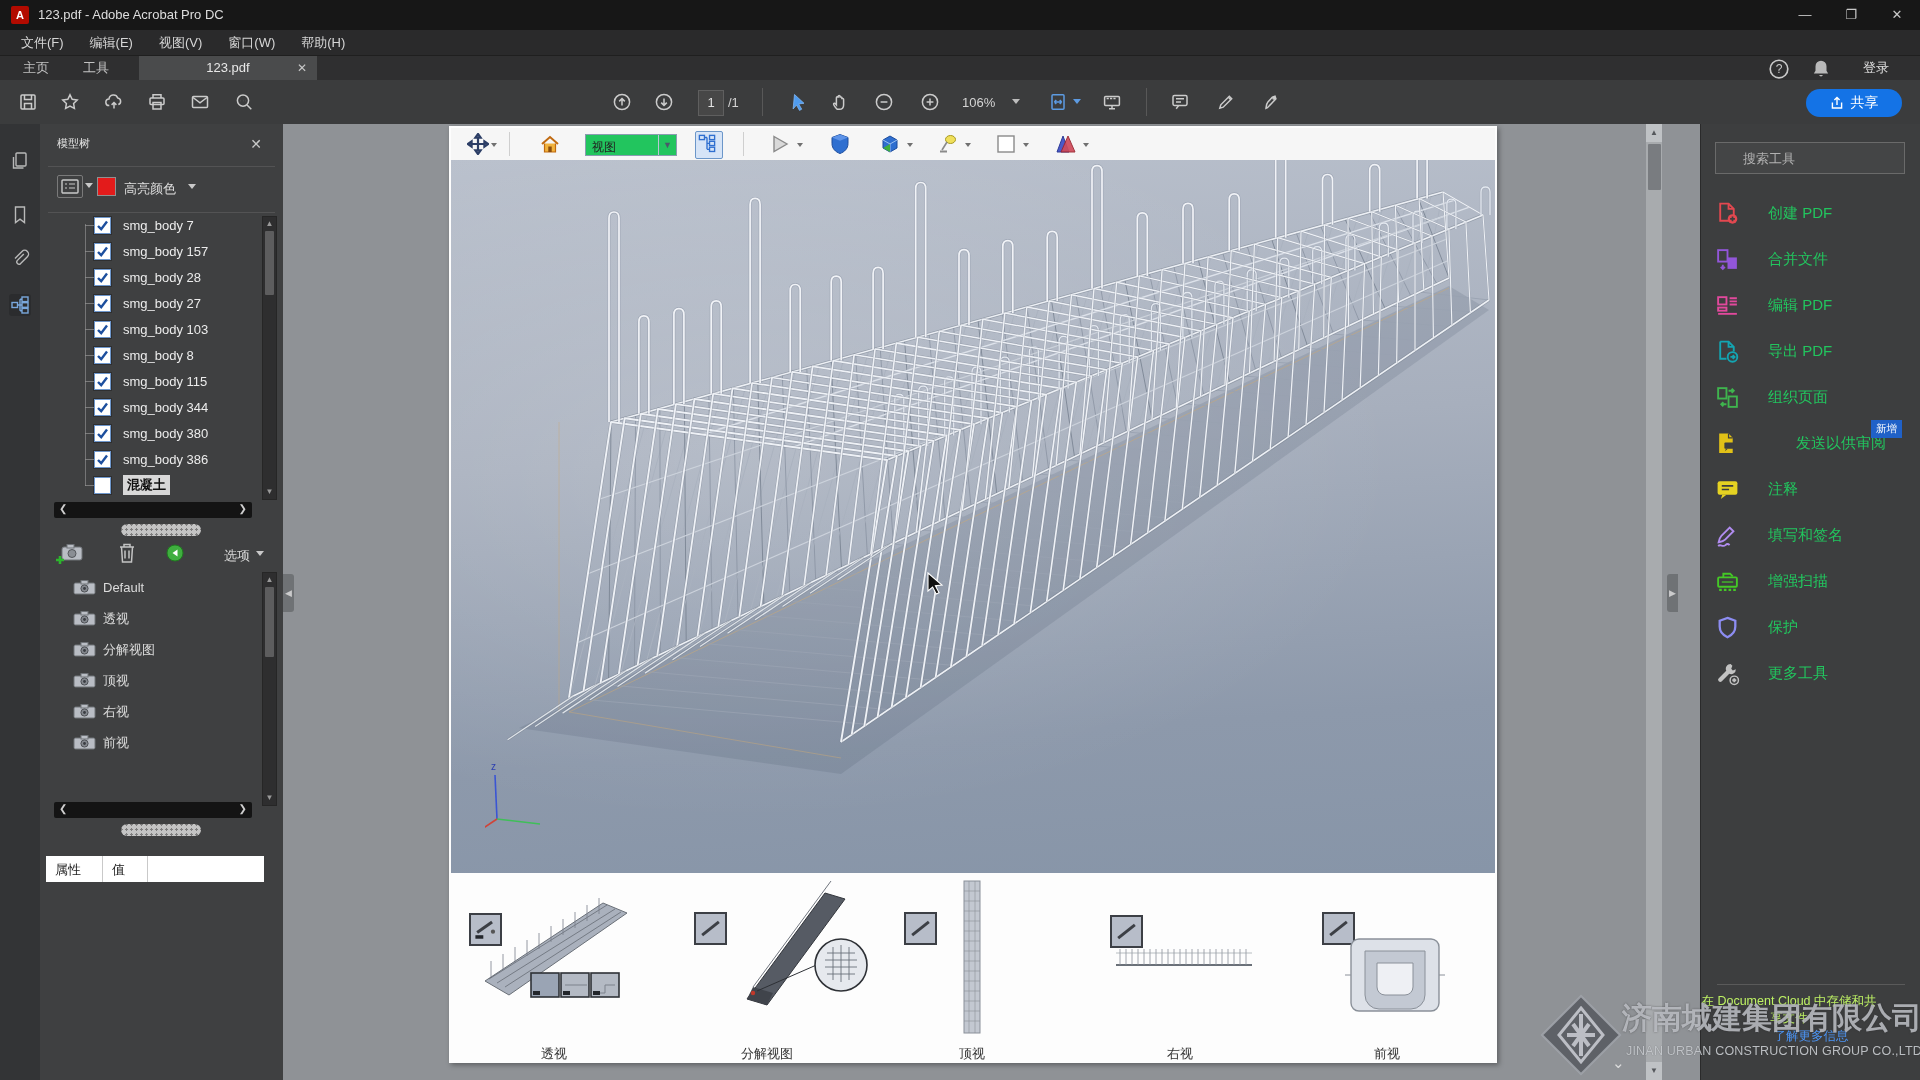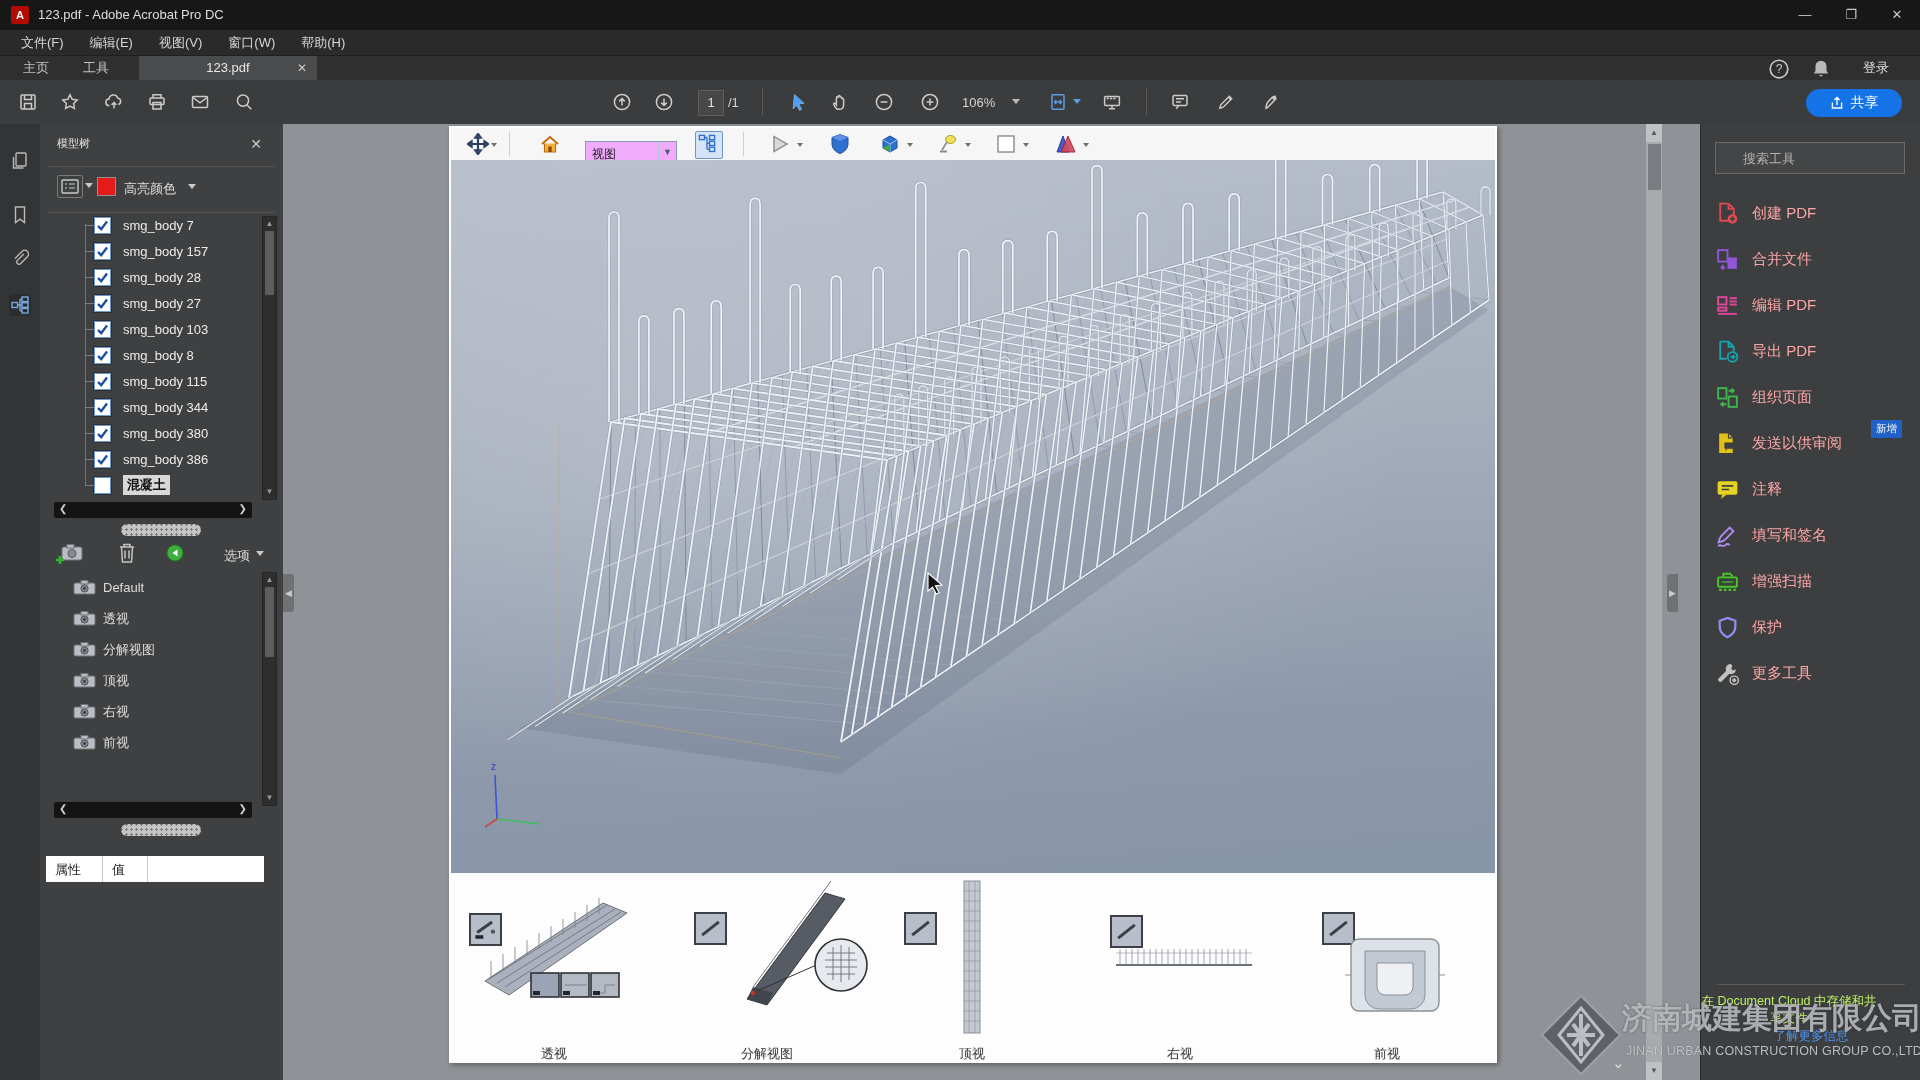--- a/index.html
+++ b/index.html
@@ -75,21 +75,21 @@
 
   
   #canvas{left:283px;top:124px;width:1417px;height:956px;background:#8f9296;}
   #page{position:absolute;left:166px;top:2px;width:1048px;height:937px;background:#fdfdfd;
         box-shadow:2px 2px 5px rgba(0,0,0,.35);}
   #toolbar3d{position:absolute;left:2px;top:2px;width:1044px;height:32px;background:#f6f6f6;border-bottom:1px solid #d7d7d7;}
   .t3{position:absolute;top:5px;width:22px;height:22px;}
   .t3 svg{width:22px;height:22px;}
   .t3caret{position:absolute;top:15px;width:0;height:0;border-left:3.5px solid transparent;border-right:3.5px solid transparent;border-top:4.5px solid #707070;}
   .t3div{position:absolute;top:4px;width:1px;height:24px;background:#cfcfcf;}
-  #viewsel{position:absolute;left:134px;top:13px;width:92px;height:22px;background:#f0abfc;border:1px solid #8a9cb0;
+  #viewsel{position:absolute;left:134px;top:6px;width:92px;height:22px;background:#22c55e;border:1px solid #8a9cb0;
            font-size:12px;color:#222;box-sizing:border-box;}
   #viewsel .txt{position:absolute;left:6px;top:4px;}
   #viewsel .dd{position:absolute;right:0;top:0;width:17px;height:20px;border-left:1px solid #b9c6d4;
                color:#4a5a6a;font-size:9px;text-align:center;line-height:20px;}
   #viewport{position:absolute;left:2px;top:34px;width:1044px;height:713px;overflow:hidden;
             background:radial-gradient(ellipse at 28% 42%,rgba(255,255,255,.16),transparent 62%),
                        linear-gradient(176deg,#b9c0cc 0%,#a7afbd 40%,#8d99ab 78%,#8795a8 100%);}
   #thumbstrip{position:absolute;left:2px;top:747px;width:1044px;height:190px;background:#fdfdfd;}
   .thumb-label{position:absolute;top:172px;font-size:13px;color:#333;white-space:nowrap;transform:translateX(-50%);}
   .mini-box{position:absolute;width:33px;height:33px;background:#b7bdc9;border:2px solid #3c3f45;box-sizing:border-box;}
@@ -102,21 +102,21 @@
               display:flex;align-items:center;justify-content:center;border-radius:3px 0 0 3px;opacity:.85;}
 
   
   #rightpanel{left:1700px;top:124px;width:220px;height:956px;background:#3d3e3f;border-left:1px solid #2a2a2b;}
   #tool-search{position:absolute;left:14px;top:18px;width:190px;height:32px;background:#444546;border:1px solid #6a6a6a;
                box-sizing:border-box;color:#cfcfcf;font-size:13px;padding:0 27px;font-family:inherit;}
   #tool-search::placeholder{color:#b2b2b2;}
   .tool-row{position:absolute;left:0;width:220px;height:46px;display:flex;align-items:center;padding-left:14px;box-sizing:border-box;}
   .tool-ico{width:25px;height:25px;flex:none;}
   .tool-ico svg{width:25px;height:25px;}
-  .tool-label{margin-left:12px;font-size:15px;color:#fca5a5;white-space:nowrap;}
+  .tool-label{margin-left:28px;font-size:15px;color:#22c55e;white-space:nowrap;}
   #new-badge{position:absolute;left:170px;top:296px;background:#2061c8;color:#fff;font-size:10.5px;
              padding:2px 5px;border-radius:0;}
   #promo-div{position:absolute;left:16px;top:860px;width:188px;height:1px;background:#5a5a5a;}
   .promo-line{position:absolute;left:0;width:176px;text-align:center;font-size:12.5px;color:#bef264;}
   #learn-more{position:absolute;left:0;top:904px;width:220px;text-align:center;font-size:12.5px;color:#4b94f5;}
 
   
   #watermark{left:1540px;top:992px;width:380px;height:84px;z-index:60;pointer-events:none;}
   #wm-cn{position:absolute;left:82px;top:6px;width:296px;font-size:30px;font-weight:bold;letter-spacing:0px;
          color:rgba(196,199,205,.82);text-shadow:0 0 2px rgba(40,40,40,.55);white-space:nowrap;}
@@ -1135,21 +1135,21 @@
         <div class="tool-row" style="top: 250px;">
           <span class="tool-ico">
             <svg viewBox="0 0 24 24" fill="none" stroke="#3fb54e" stroke-width="1.8">
               <rect x="3" y="3" width="8" height="10"></rect>
               <rect x="13" y="11" width="8" height="10"></rect>
               <path d="M13 5.5h5m-2-2l2 2-2 2M11 18.5H6m2 2l-2-2 2-2"></path>
             </svg>
           </span>
           <span class="tool-label">组织页面</span>
         </div>
-        <div class="tool-row" style="top: 296px;">
+        <div class="tool-row" style="top: 296px; gap: 28px;">
           <span class="tool-ico">
             <svg viewBox="0 0 24 24" fill="none" stroke="#e2c117" stroke-width="1.8">
               <path d="M4 2.5h9l4 4V21H4z" fill="#e2c117" stroke="none"></path>
               <path d="M13 2.5v4h4" stroke="#3d3e3f" stroke-width="1.2"></path>
               <rect x="9" y="11" width="9" height="6" rx="1" fill="#3d3e3f" stroke="none"></rect>
               <path d="M10.5 17l-1 2.4 2.8-2.4" fill="#3d3e3f" stroke="none"></path>
             </svg>
           </span>
           <span class="tool-label">发送以供审阅</span>
         </div>

